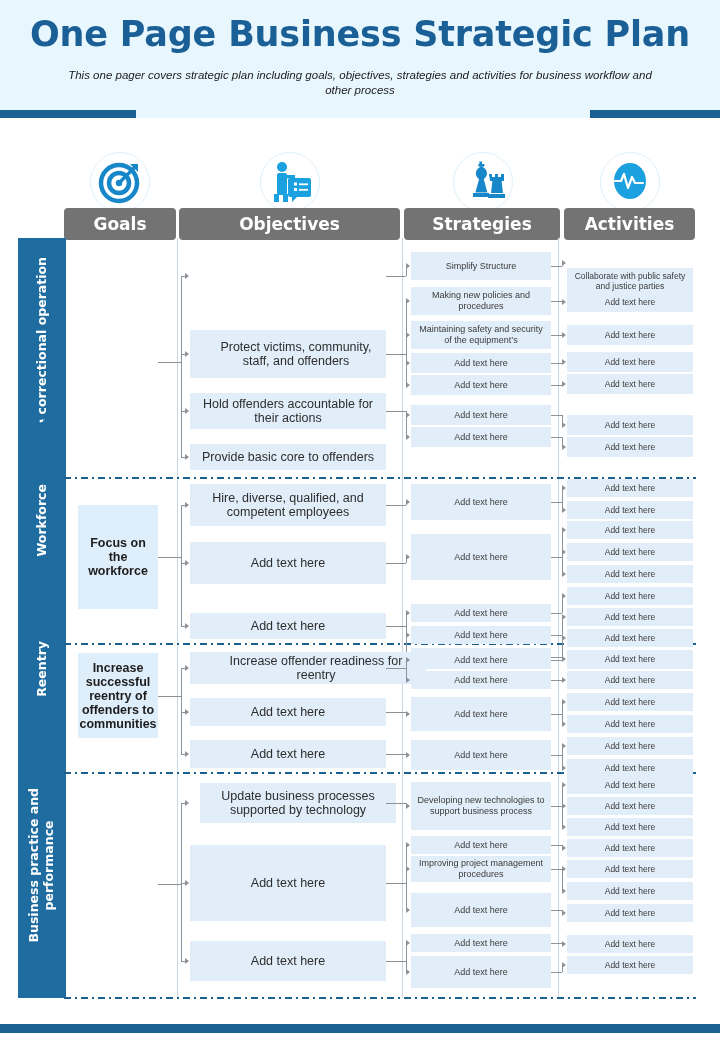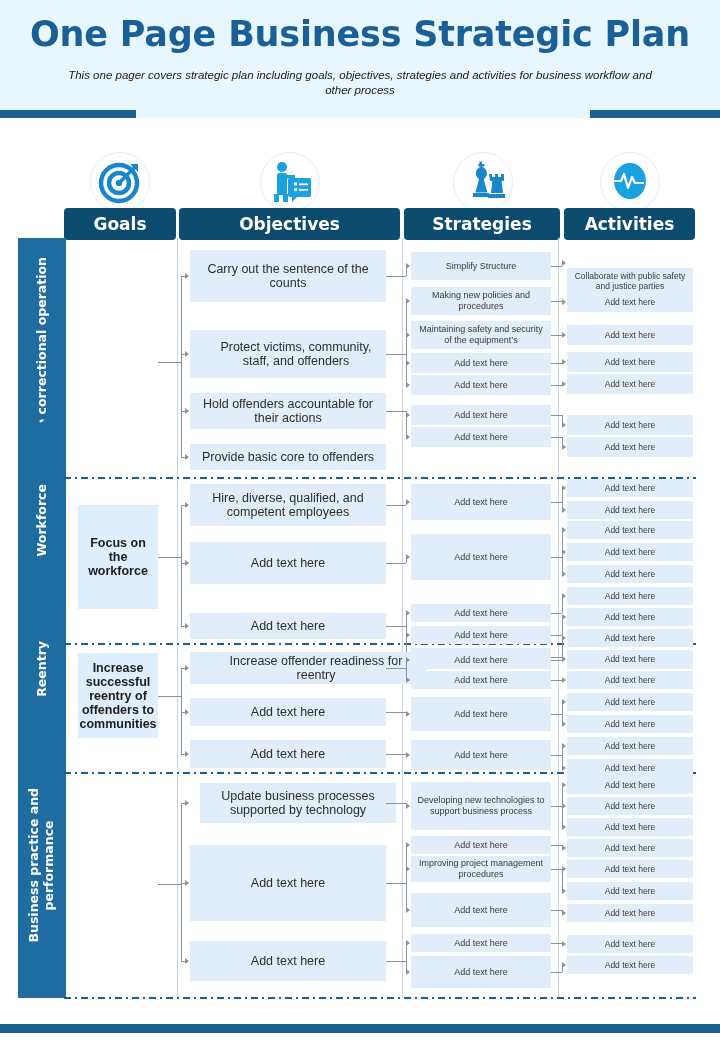--- a/index.html
+++ b/index.html
@@ -37,21 +37,21 @@
 
   
   .footer-bar{
     position:absolute;left:0;top:1024px;width:720px;height:9px;
     background:#1a6192;
   }
 
   
   .colhead{
     position:absolute;top:208px;height:32px;
-    background:#0c4a6e;border-radius:4px;
+    background:#737373;border-radius:4px;
     color:#ffffff;font-weight:bold;font-size:17px;
     display:flex;align-items:center;justify-content:center;
     font-family:"DejaVu Sans", sans-serif;
   }
   .icon-circle{
     position:absolute;top:152px;width:58px;height:58px;
     border-radius:50%;
     background:#ffffff;
     border:1px solid #dff0fb;
     display:flex;align-items:center;justify-content:center;
@@ -201,21 +201,20 @@
 
 <div class="board" id="board">
     <div class="vline" style="left:177px;top:238px;height:760px;"></div>
     <div class="vline" style="left:402px;top:238px;height:760px;"></div>
     <div class="vline" style="left:558px;top:238px;height:760px;"></div>
     <div class="vline" style="left:64px;top:238px;height:760px;background:#1f6ca0;width:2px;"></div>
     <div class="rowdiv" style="left:64px;top:477px;width:632px;"></div>
     <div class="rowdiv" style="left:64px;top:643px;width:632px;"></div>
     <div class="rowdiv" style="left:64px;top:772px;width:632px;"></div>
     <div class="rowdiv" style="left:64px;top:997px;width:632px;"></div>
-    <div class="box obj" style="left:190px;top:250px;width:196px;height:52px;">Carry out the sentence of the counts</div>
     <div class="box obj" style="left:190px;top:330px;width:196px;height:48px;padding-left:20px;">Protect victims, community, staff, and offenders</div>
     <div class="box obj" style="left:190px;top:393px;width:196px;height:36px;">Hold offenders  accountable for their actions</div>
     <div class="box obj" style="left:190px;top:444px;width:196px;height:26px;">Provide  basic core to offenders</div>
     <div class="conn h" style="left:158px;top:361.5px;width:23px;"></div>
     <div class="conn v" style="left:181px;top:276px;height:181px;"></div>
     <div class="conn h" style="left:181px;top:276px;width:5px;"></div>
     <div class="arrow" style="left:185px;top:273px;"></div>
     <div class="conn h" style="left:181px;top:354px;width:5px;"></div>
     <div class="arrow" style="left:185px;top:351px;"></div>
     <div class="conn h" style="left:181px;top:411px;width:5px;"></div>

